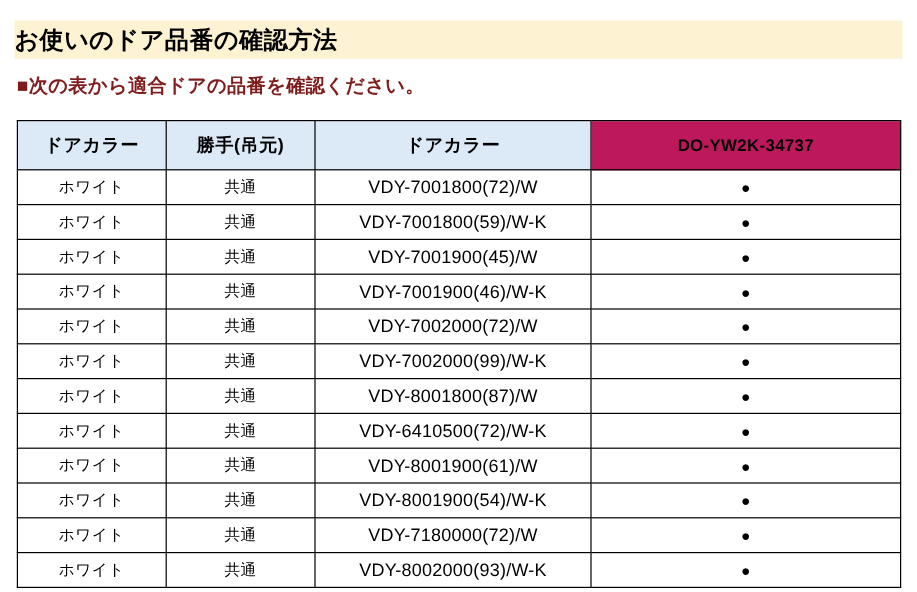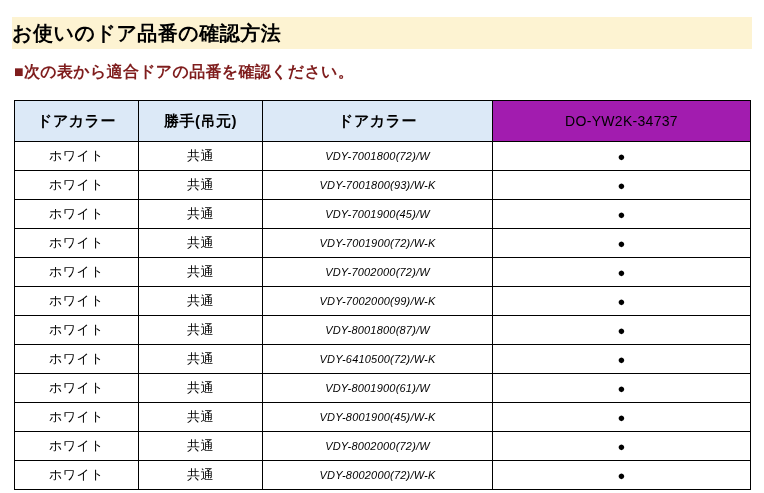--- a/index.html
+++ b/index.html
@@ -71,34 +71,33 @@
     height: 40px;
     font-size: 15px;
     font-weight: bold;
     letter-spacing: 0.5px;
     margin-left: 26px;
   }
   table.door-table thead th.hdr-blue {
     background: #dce9f7;
   }
   table.door-table thead th.hdr-cream {
-    background: #a21caf;
+    background: #be185d;
     font-size: 14px;
-    font-weight: normal;
+    font-weight: bold;
     letter-spacing: 0.3px;
   }
   table.door-table td.color-cell,
   table.door-table td.hand-cell {
     font-size: 13px;
     letter-spacing: 0.5px;
   }
   table.door-table td.model-cell {
-    font-size: 11px;
+    font-size: 15px;
     letter-spacing: 0.2px;
-    font-style: italic;
   }
   table.door-table td.mark-cell {
     font-size: 13px;
   }
   .dot {
     display: inline-block;
     line-height: 1;
     font-size: 13px;
   }
 </style>
@@ -131,33 +130,33 @@
     <tbody>
         <tr>
           <td class="color-cell">ホワイト</td>
           <td class="hand-cell">共通</td>
           <td class="model-cell">VDY-7001800(72)/W</td>
           <td class="mark-cell"><span class="dot">●</span></td>
         </tr>
         <tr>
           <td class="color-cell">ホワイト</td>
           <td class="hand-cell">共通</td>
-          <td class="model-cell">VDY-7001800(93)/W-K</td>
+          <td class="model-cell">VDY-7001800(59)/W-K</td>
           <td class="mark-cell"><span class="dot">●</span></td>
         </tr>
         <tr>
           <td class="color-cell">ホワイト</td>
           <td class="hand-cell">共通</td>
           <td class="model-cell">VDY-7001900(45)/W</td>
           <td class="mark-cell"><span class="dot">●</span></td>
         </tr>
         <tr>
           <td class="color-cell">ホワイト</td>
           <td class="hand-cell">共通</td>
-          <td class="model-cell">VDY-7001900(72)/W-K</td>
+          <td class="model-cell">VDY-7001900(46)/W-K</td>
           <td class="mark-cell"><span class="dot">●</span></td>
         </tr>
         <tr>
           <td class="color-cell">ホワイト</td>
           <td class="hand-cell">共通</td>
           <td class="model-cell">VDY-7002000(72)/W</td>
           <td class="mark-cell"><span class="dot">●</span></td>
         </tr>
         <tr>
           <td class="color-cell">ホワイト</td>
@@ -179,31 +178,31 @@
         </tr>
         <tr>
           <td class="color-cell">ホワイト</td>
           <td class="hand-cell">共通</td>
           <td class="model-cell">VDY-8001900(61)/W</td>
           <td class="mark-cell"><span class="dot">●</span></td>
         </tr>
         <tr>
           <td class="color-cell">ホワイト</td>
           <td class="hand-cell">共通</td>
-          <td class="model-cell">VDY-8001900(45)/W-K</td>
-          <td class="mark-cell"><span class="dot">●</span></td>
-        </tr>
-        <tr>
-          <td class="color-cell">ホワイト</td>
-          <td class="hand-cell">共通</td>
-          <td class="model-cell">VDY-8002000(72)/W</td>
-          <td class="mark-cell"><span class="dot">●</span></td>
-        </tr>
-        <tr>
-          <td class="color-cell">ホワイト</td>
-          <td class="hand-cell">共通</td>
-          <td class="model-cell">VDY-8002000(72)/W-K</td>
+          <td class="model-cell">VDY-8001900(54)/W-K</td>
+          <td class="mark-cell"><span class="dot">●</span></td>
+        </tr>
+        <tr>
+          <td class="color-cell">ホワイト</td>
+          <td class="hand-cell">共通</td>
+          <td class="model-cell">VDY-7180000(72)/W</td>
+          <td class="mark-cell"><span class="dot">●</span></td>
+        </tr>
+        <tr>
+          <td class="color-cell">ホワイト</td>
+          <td class="hand-cell">共通</td>
+          <td class="model-cell">VDY-8002000(93)/W-K</td>
           <td class="mark-cell"><span class="dot">●</span></td>
         </tr>
       </tbody>
   </table>
 
 </div>
 
 </body></html>

